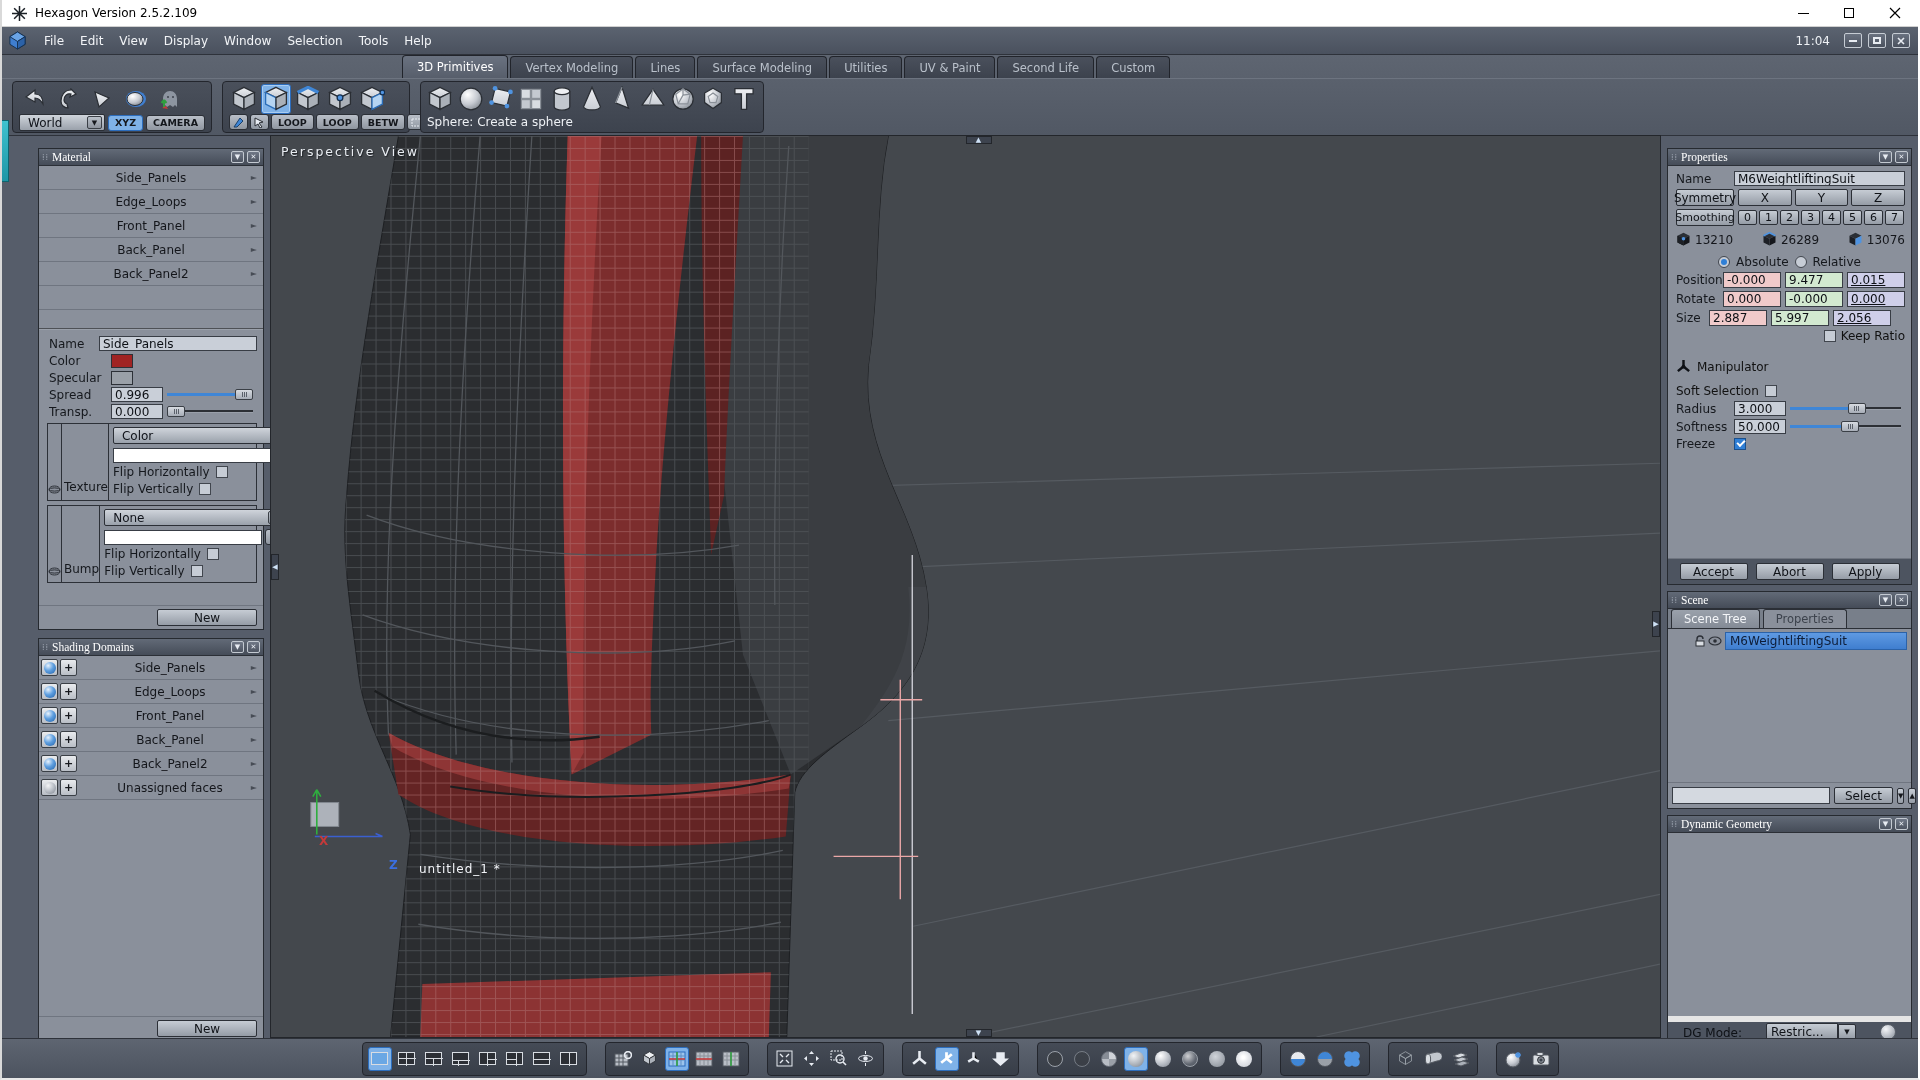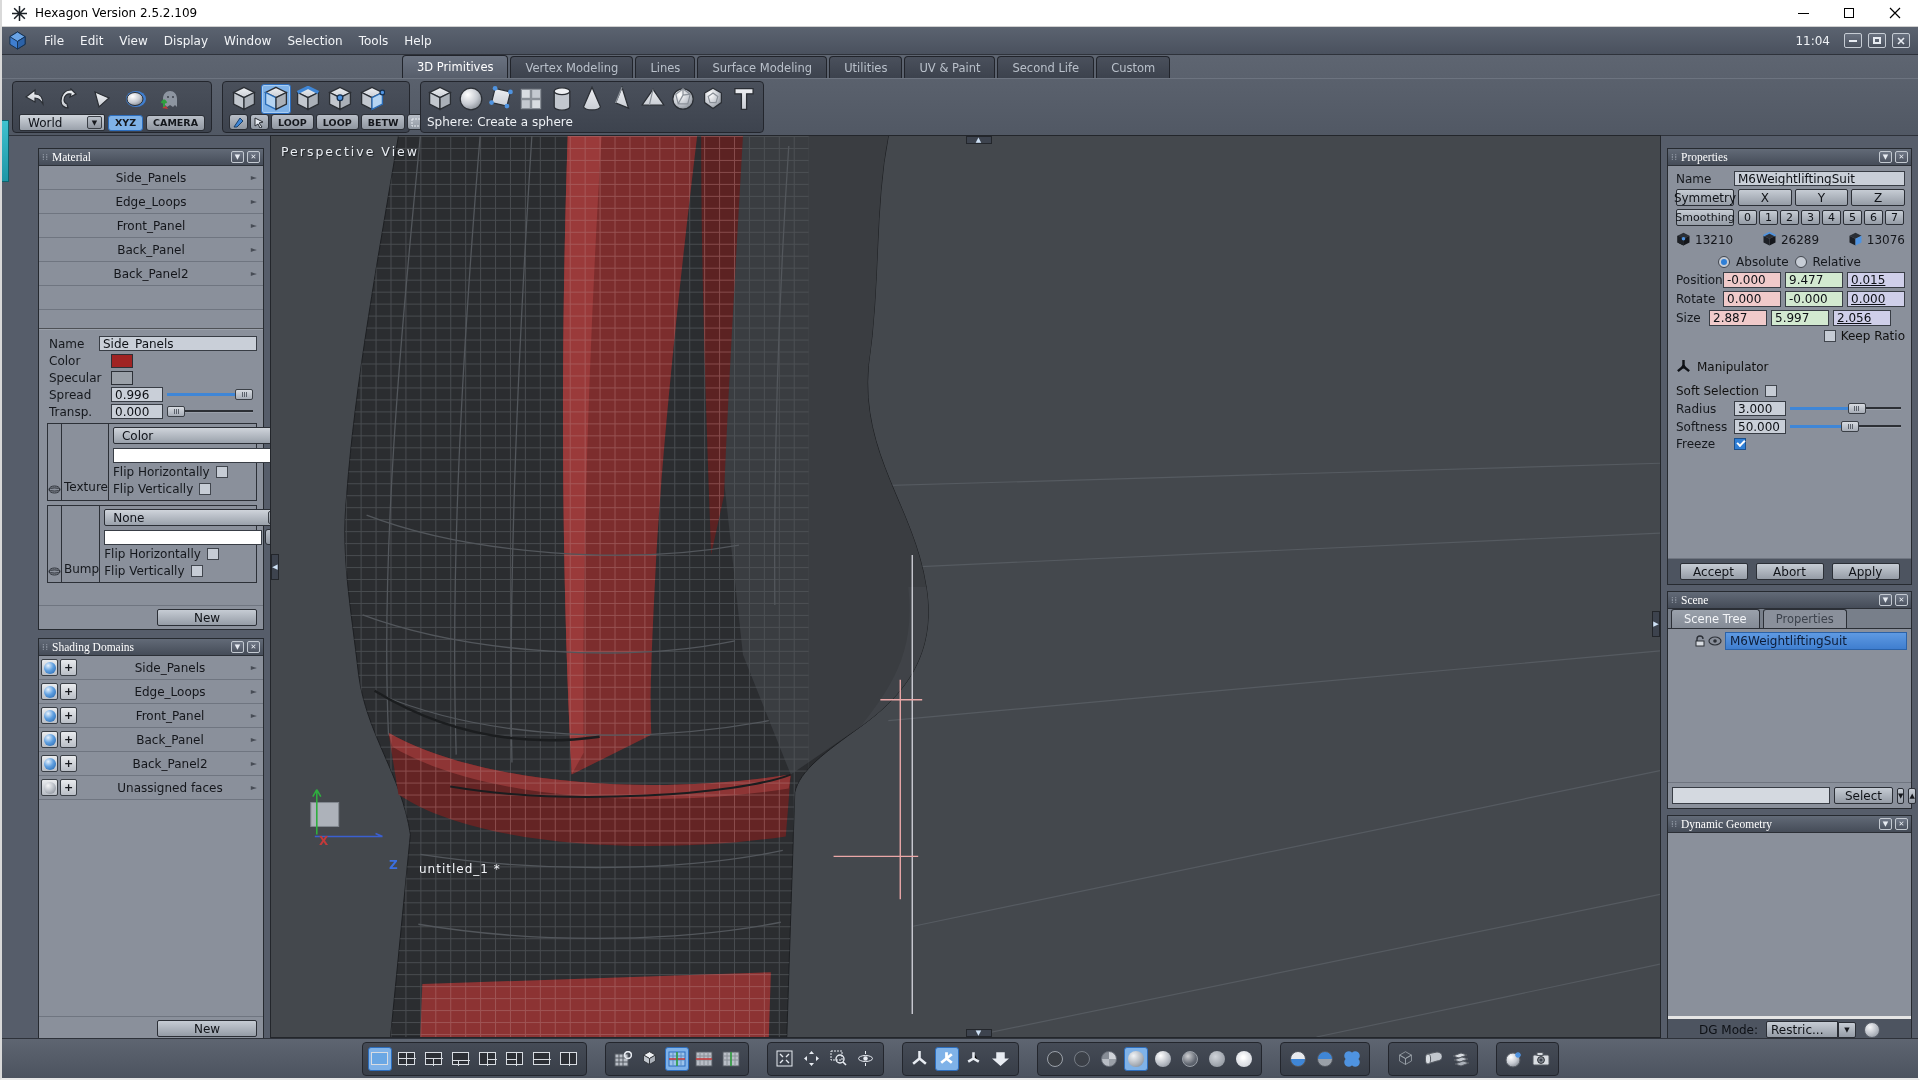--- a/index.html
+++ b/index.html
@@ -127,21 +127,21 @@
   .scene-tabs{display:flex;align-items:flex-end;height:20px;border-bottom:1px solid #2b2f36;background:#787f8a;flex:none;}
   .stab{height:19px;padding:0 12px;display:flex;align-items:center;border:1px solid #2b2f36;border-bottom:none;border-radius:3px 3px 0 0;margin-left:3px;font-size:11.5px;color:#3c424c;background:#8a909b;cursor:pointer;}
   .stab.active{background:linear-gradient(#9aa1ab,#848b96);color:#f4f6f9;}
   .scene-item{display:flex;align-items:center;height:20px;margin-top:2px;flex:none;}
   .scene-sel{background:linear-gradient(#5f9ae2,#3f7ecf);border:1px solid #2b62a8;color:#0e1d38;padding:0 8px 0 4px;height:18px;display:flex;align-items:center;flex:1;margin-right:4px;cursor:pointer;}
   .scene-foot{margin-top:auto;border-top:1px solid #6f7580;padding:4px;display:flex;align-items:center;gap:4px;flex:none;}
   .scene-foot .input{flex:1;height:17px;background:#d4d9e0;}
   .sqbtn{width:18px;height:16px;background:linear-gradient(#c6ccd4,#959ca6);border:1px solid #2b2f36;border-radius:2px;font-size:7px;display:flex;align-items:center;justify-content:center;color:#16181d;cursor:pointer;}
 
   
-  .dg-foot{margin-top:auto;border-top:3px solid #e5e5e5;background:#4d5460;height:24px;display:flex;align-items:center;justify-content:center;gap:8px;flex:none;}
+  .dg-foot{margin-top:auto;border-top:6px solid #e5e5e5;background:#4d5460;height:24px;display:flex;align-items:flex-end;justify-content:center;gap:24px;flex:none;}
   .dg-lab{color:#0e1116;}
   .dg-dd{display:flex;align-items:center;cursor:pointer;}
   .dg-dd .btn{width:72px;padding:0 4px;justify-content:flex-start;}
   .dg-ball{width:16px;height:16px;border-radius:50%;background:radial-gradient(circle at 35% 30%,#f5f6f8,#b9bec6 55%,#848b96);border:1px solid #5a606a;}
 
   
   .bottombar{position:absolute;left:0;bottom:0;width:100%;height:40px;background:linear-gradient(#5e6571,#4c535f);border-top:1px solid #2e323a;display:flex;align-items:center;justify-content:center;gap:18px;}
   .bgroup{background:linear-gradient(#454b56,#383e48);border:1px solid #23262d;border-radius:4px;height:34px;display:flex;align-items:center;padding:0 5px;gap:3px;}
   .bicon{width:24px;height:24px;display:flex;align-items:center;justify-content:center;border-radius:3px;cursor:pointer;}
   .bicon.sel{background:#7fb2e8;border:1px solid #2c6dbd;}

